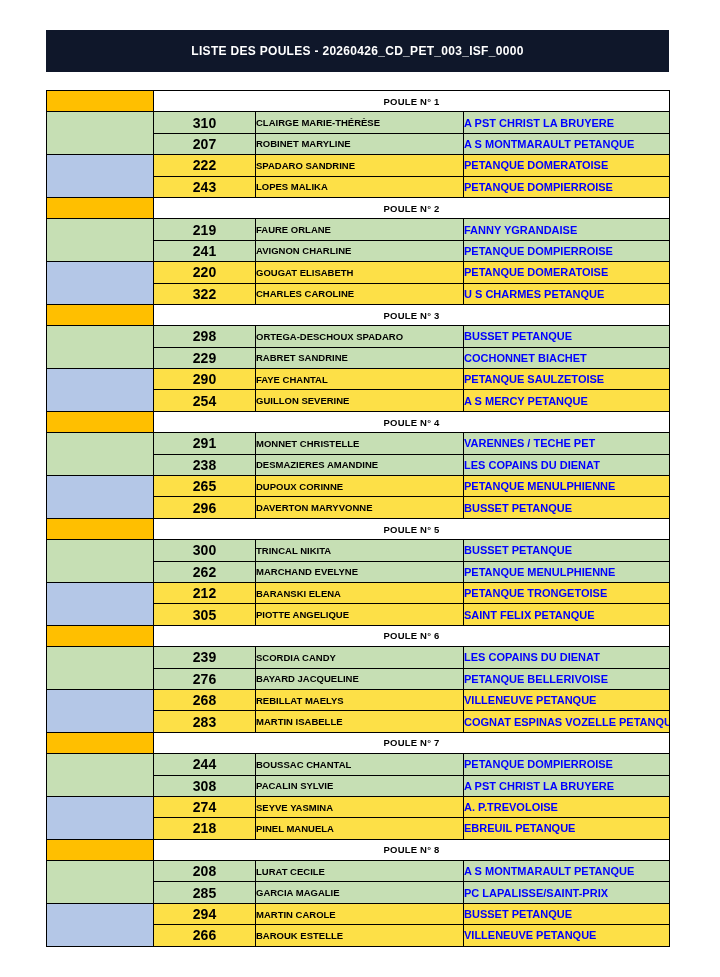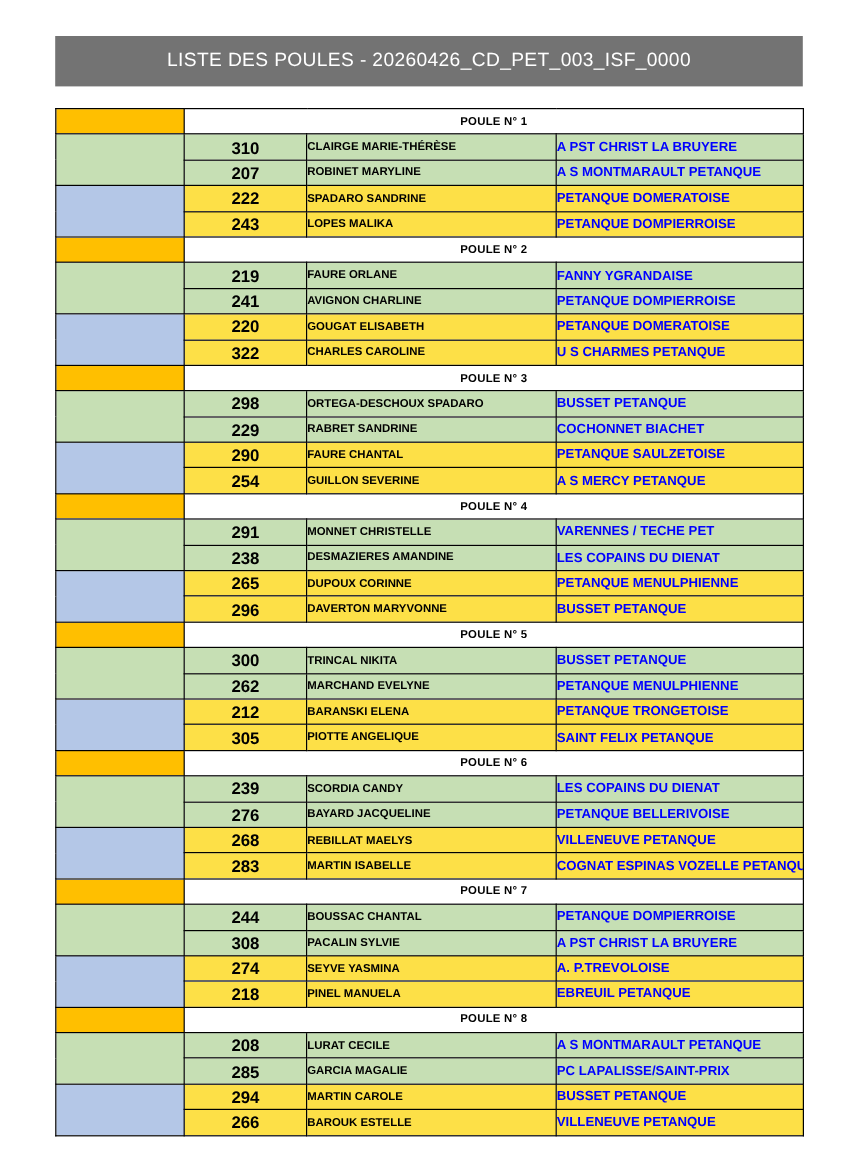--- a/index.html
+++ b/index.html
@@ -21,24 +21,24 @@
   #sheet {
     position: absolute;
     left: 46px;
     top: 30px;
     width: 623px;
   }
   
   .title-bar {
     width: 100%;
     height: 42px;
-    background: #737373;
+    background: #0f172a;
     color: #ffffff;
-    font-size: 16px;
-    font-weight: normal;
+    font-size: 12px;
+    font-weight: bold;
     letter-spacing: 0.3px;
     display: flex;
     align-items: center;
     justify-content: center;
     text-align: center;
     white-space: nowrap;
   }
   
   table.poules {
     width: 100%;
@@ -185,21 +185,21 @@
             <td class="club row-green">BUSSET PETANQUE</td>
           </tr>
           <tr class="pair-bot">
             <td class="num row-green">229</td>
             <td class="name row-green">RABRET SANDRINE</td>
             <td class="club row-green">COCHONNET BIACHET</td>
           </tr>
           <tr class="pair-top">
             <td class="marker marker-blue" rowspan="2"></td>
             <td class="num row-blue">290</td>
-            <td class="name row-blue">FAURE CHANTAL</td>
+            <td class="name row-blue">FAYE CHANTAL</td>
             <td class="club row-blue">PETANQUE SAULZETOISE</td>
           </tr>
           <tr class="pair-bot">
             <td class="num row-blue">254</td>
             <td class="name row-blue">GUILLON SEVERINE</td>
             <td class="club row-blue">A S MERCY PETANQUE</td>
           </tr>
           <tr>
             <td class="marker marker-orange"></td>
             <td class="poule-head" colspan="3">POULE N° 4</td>

